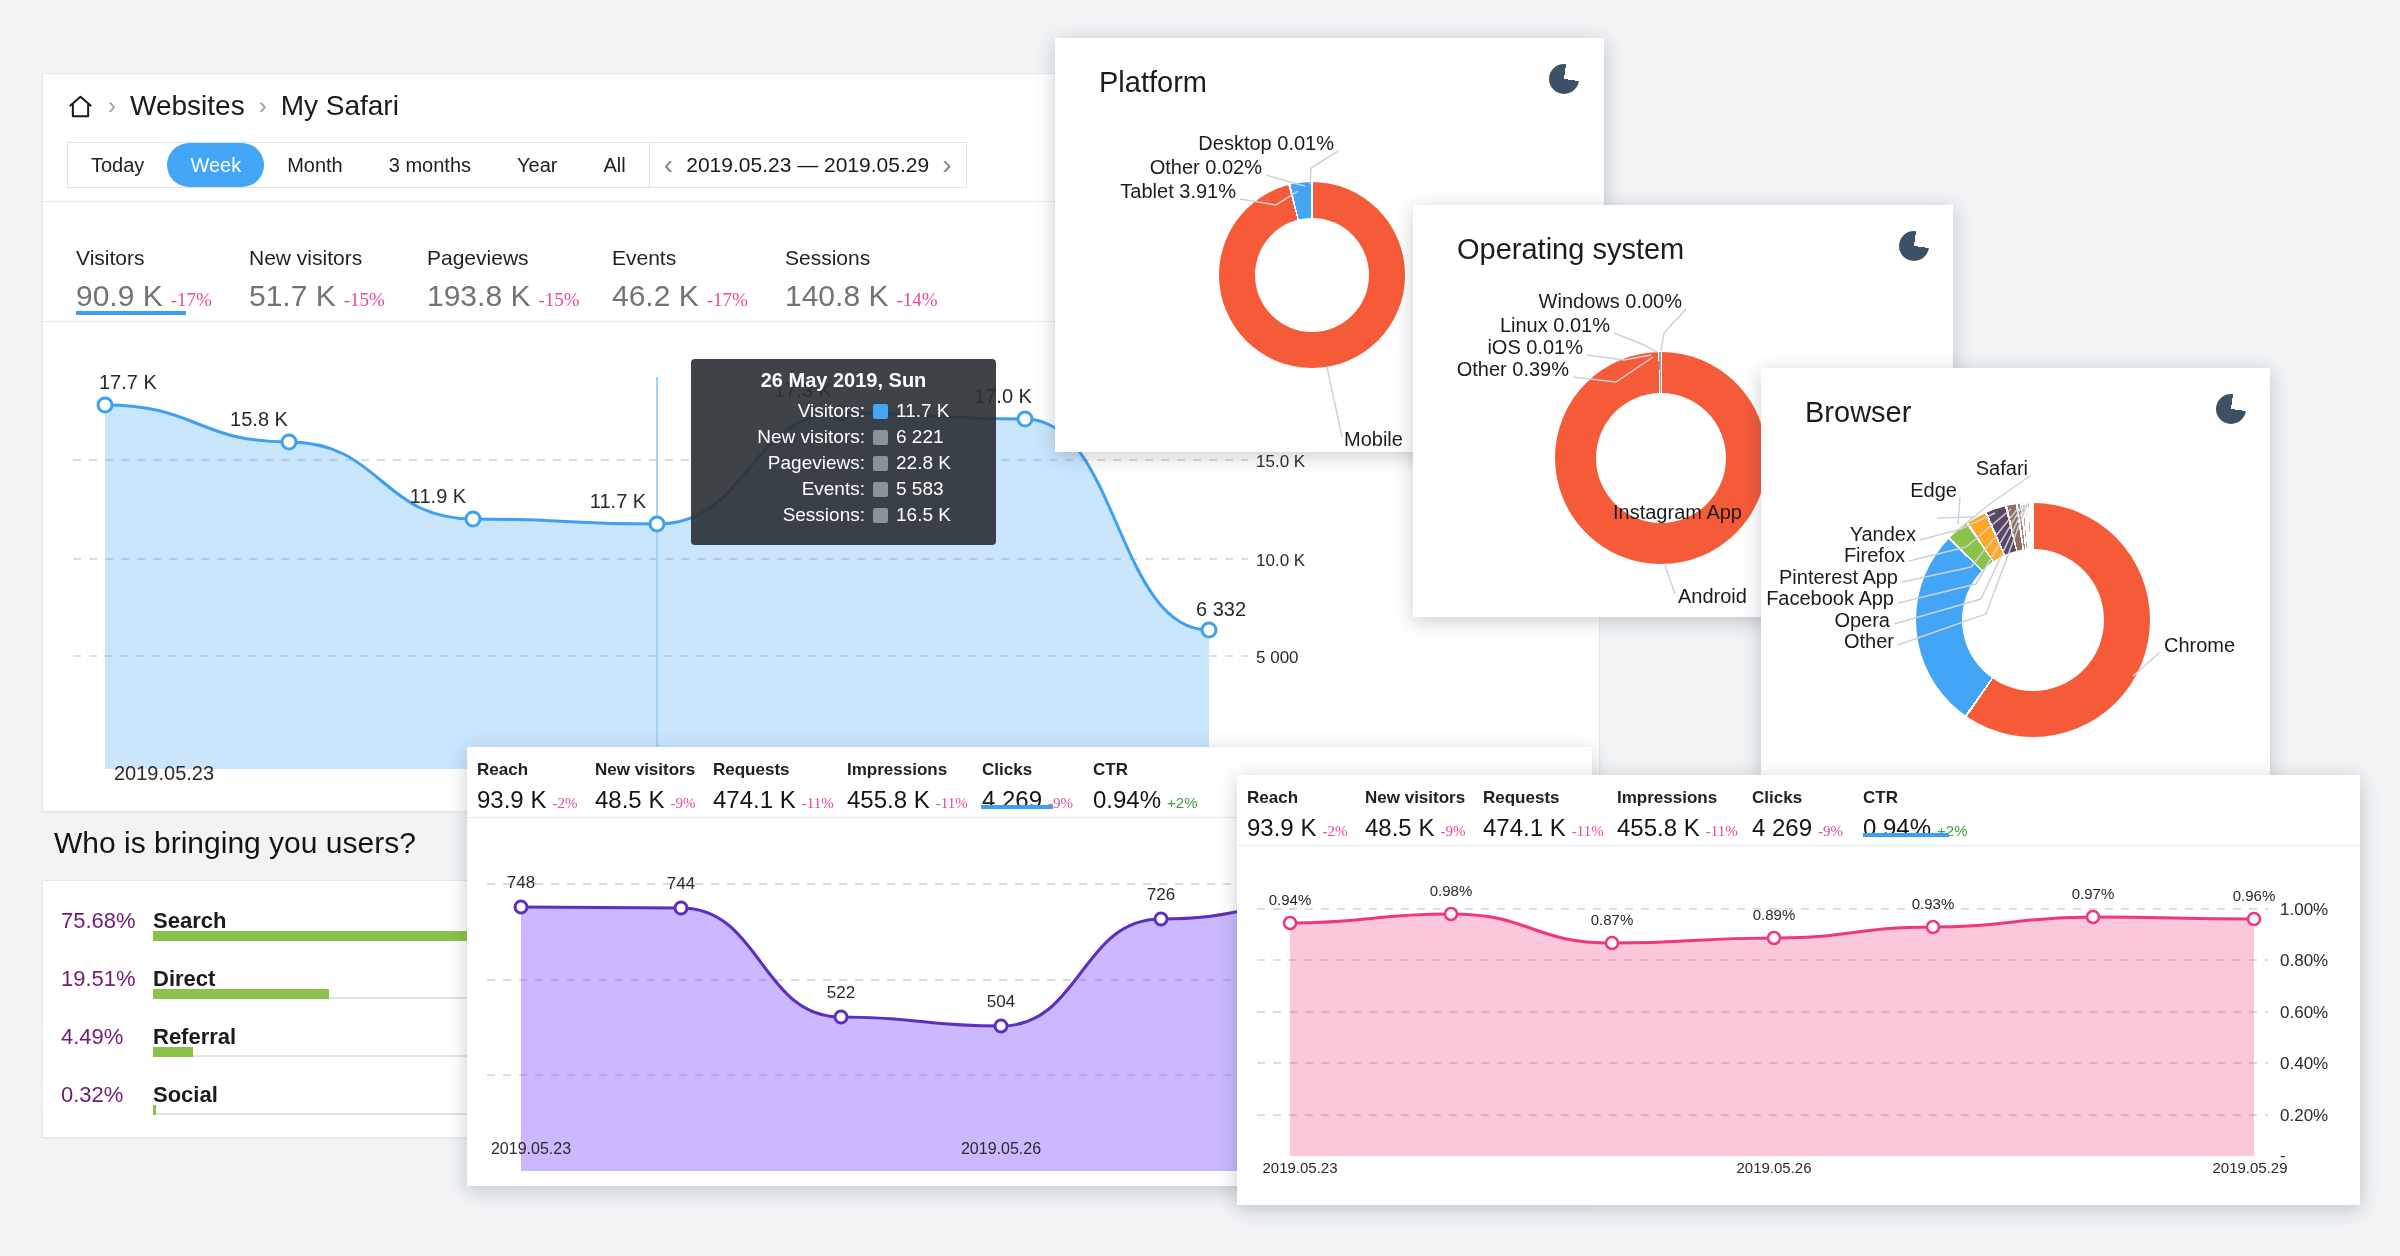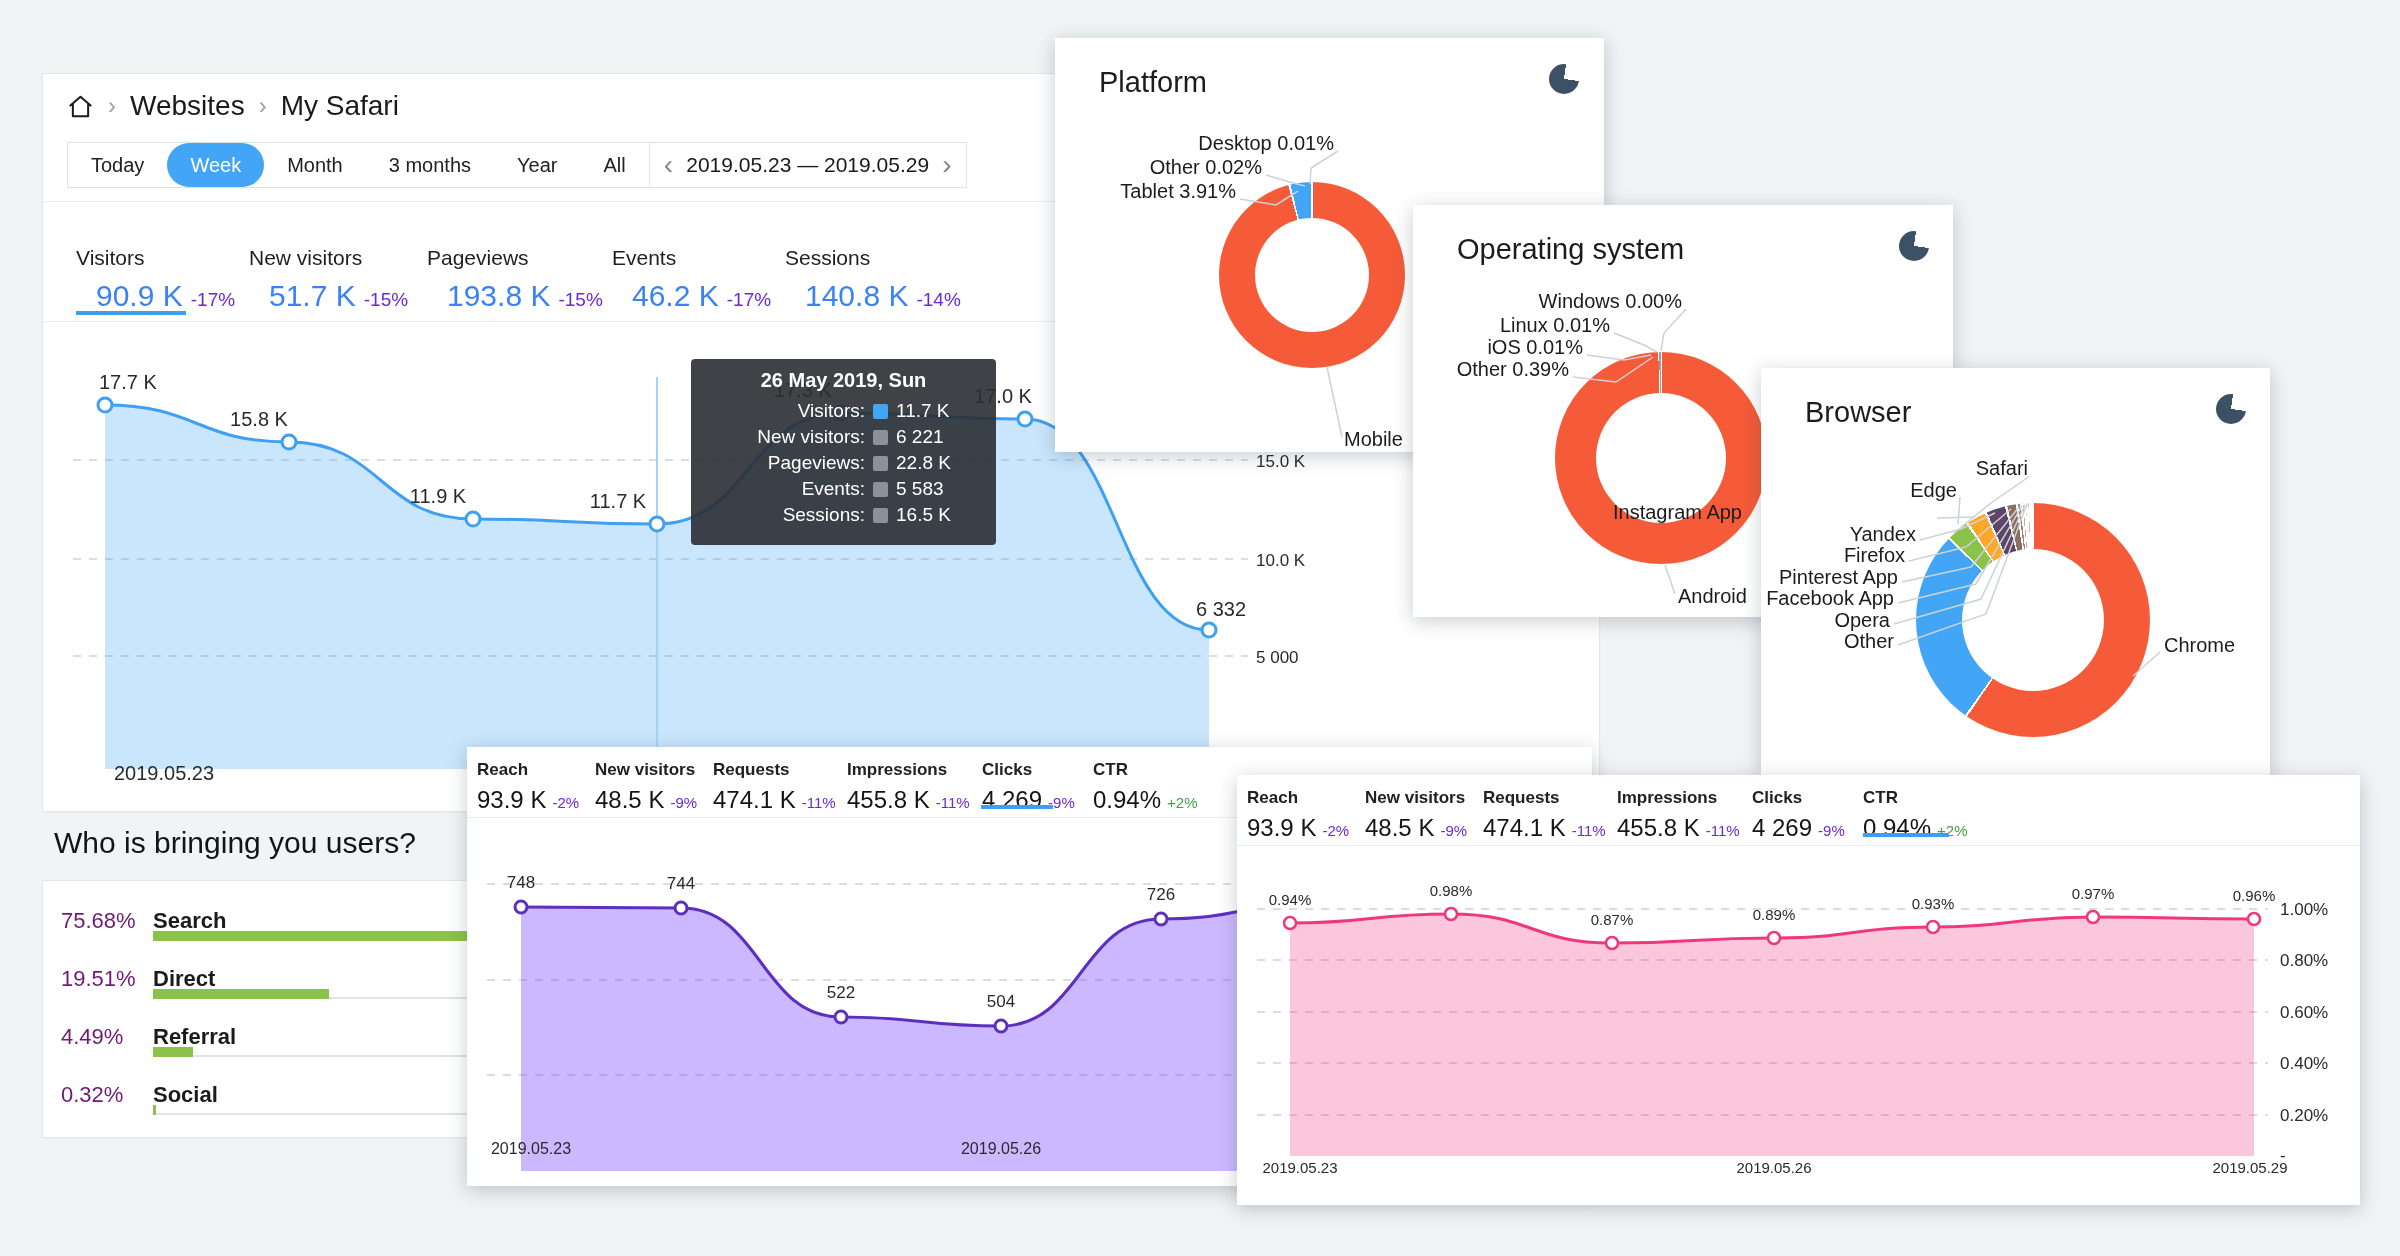--- a/index.html
+++ b/index.html
@@ -16,23 +16,23 @@
   .tabsbox{display:flex;border:1px solid #dfe3e6;height:44px;background:#fff;}
   .tab{display:flex;align-items:center;padding:0 23px;font-size:20px;color:#202124;cursor:pointer;}
   .tab.active{background:#42a5f5;color:#fff;border-radius:22px;}
   .datebox{display:flex;align-items:center;border:1px solid #dfe3e6;height:44px;margin-left:-1px;width:288px;justify-content:space-between;padding:0 14px;}
   .chev{font-size:28px;color:#80868b;cursor:pointer;line-height:1;}
   .daterange{font-size:21px;color:#1a1a1a;}
   .divider{position:absolute;left:0;right:0;height:1px;background:#e9edef;}
   
   .metric{position:absolute;top:172px;}
   .metric .mlabel{font-size:21px;color:#1f1f1f;margin-bottom:9px;}
-  .metric .mval{font-size:30px;color:#3b82f6;margin-left:20px;}
+  .metric .mval{font-size:30px;color:#737373;}
   .metric .mdelta{font-size:19px;margin-left:8px;}
-  .neg{color:#6d28d9;} .pos{color:#43a047;}
+  .neg{color:#ec4899;font-family:Liberation Serif, serif;} .pos{color:#43a047;}
   .msel{position:absolute;height:4px;background:#3d9ff2;}
   
   .smetric{position:absolute;top:13px;}
   .smetric .mlabel{font-size:17px;color:#202124;margin-bottom:6px;font-weight:bold;}
   .smetric .mval{font-size:24px;color:#141414;}
   .smetric .mdelta{font-size:15px;margin-left:6px;}
   svg.chart{position:absolute;left:0;top:0;}
   svg text{font-family:"Liberation Sans",sans-serif;fill:#2a2a2a;}
   
   .tooltip{position:absolute;left:648px;top:285px;width:305px;height:186px;background:rgba(42,46,51,0.9);border-radius:4px;color:#fff;padding:10px 16px;box-sizing:border-box;}

